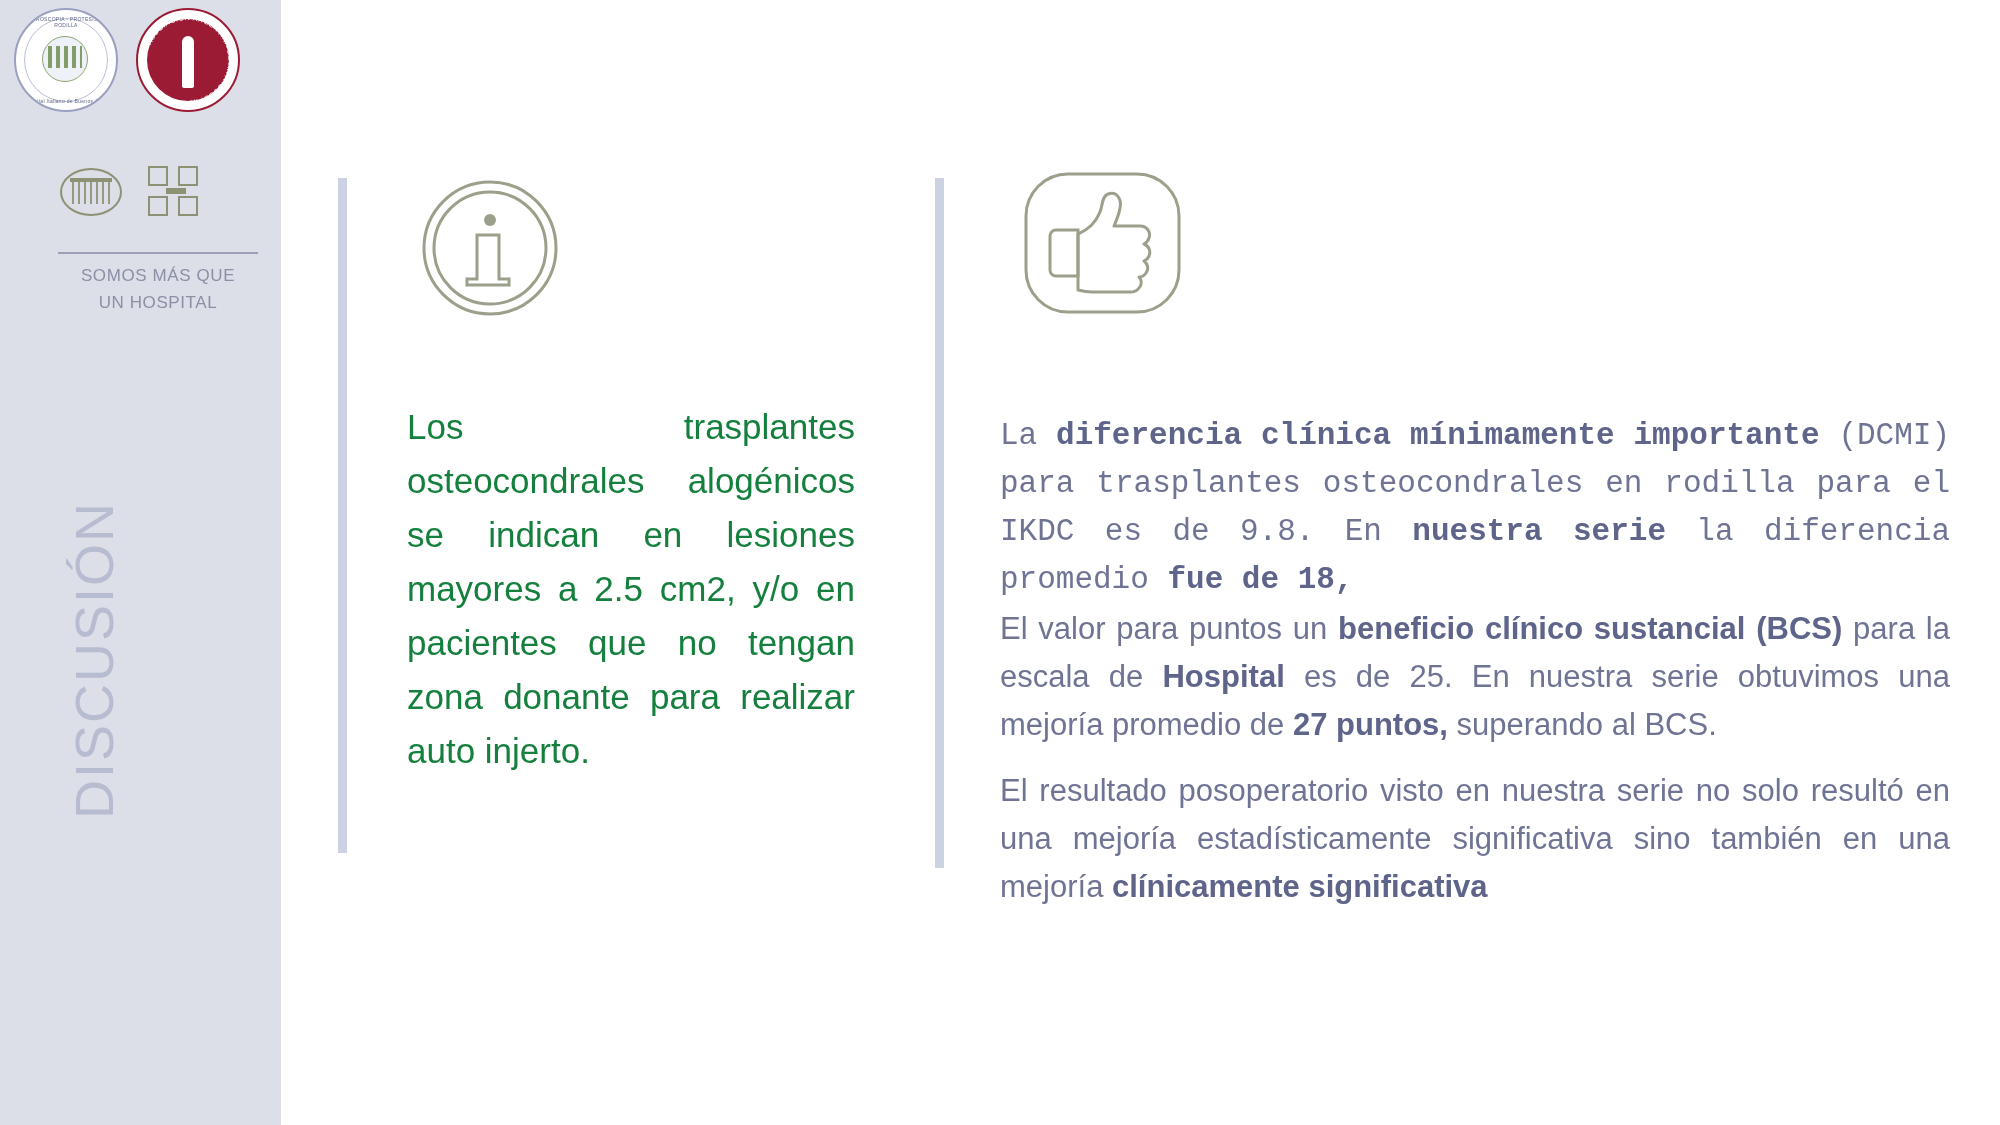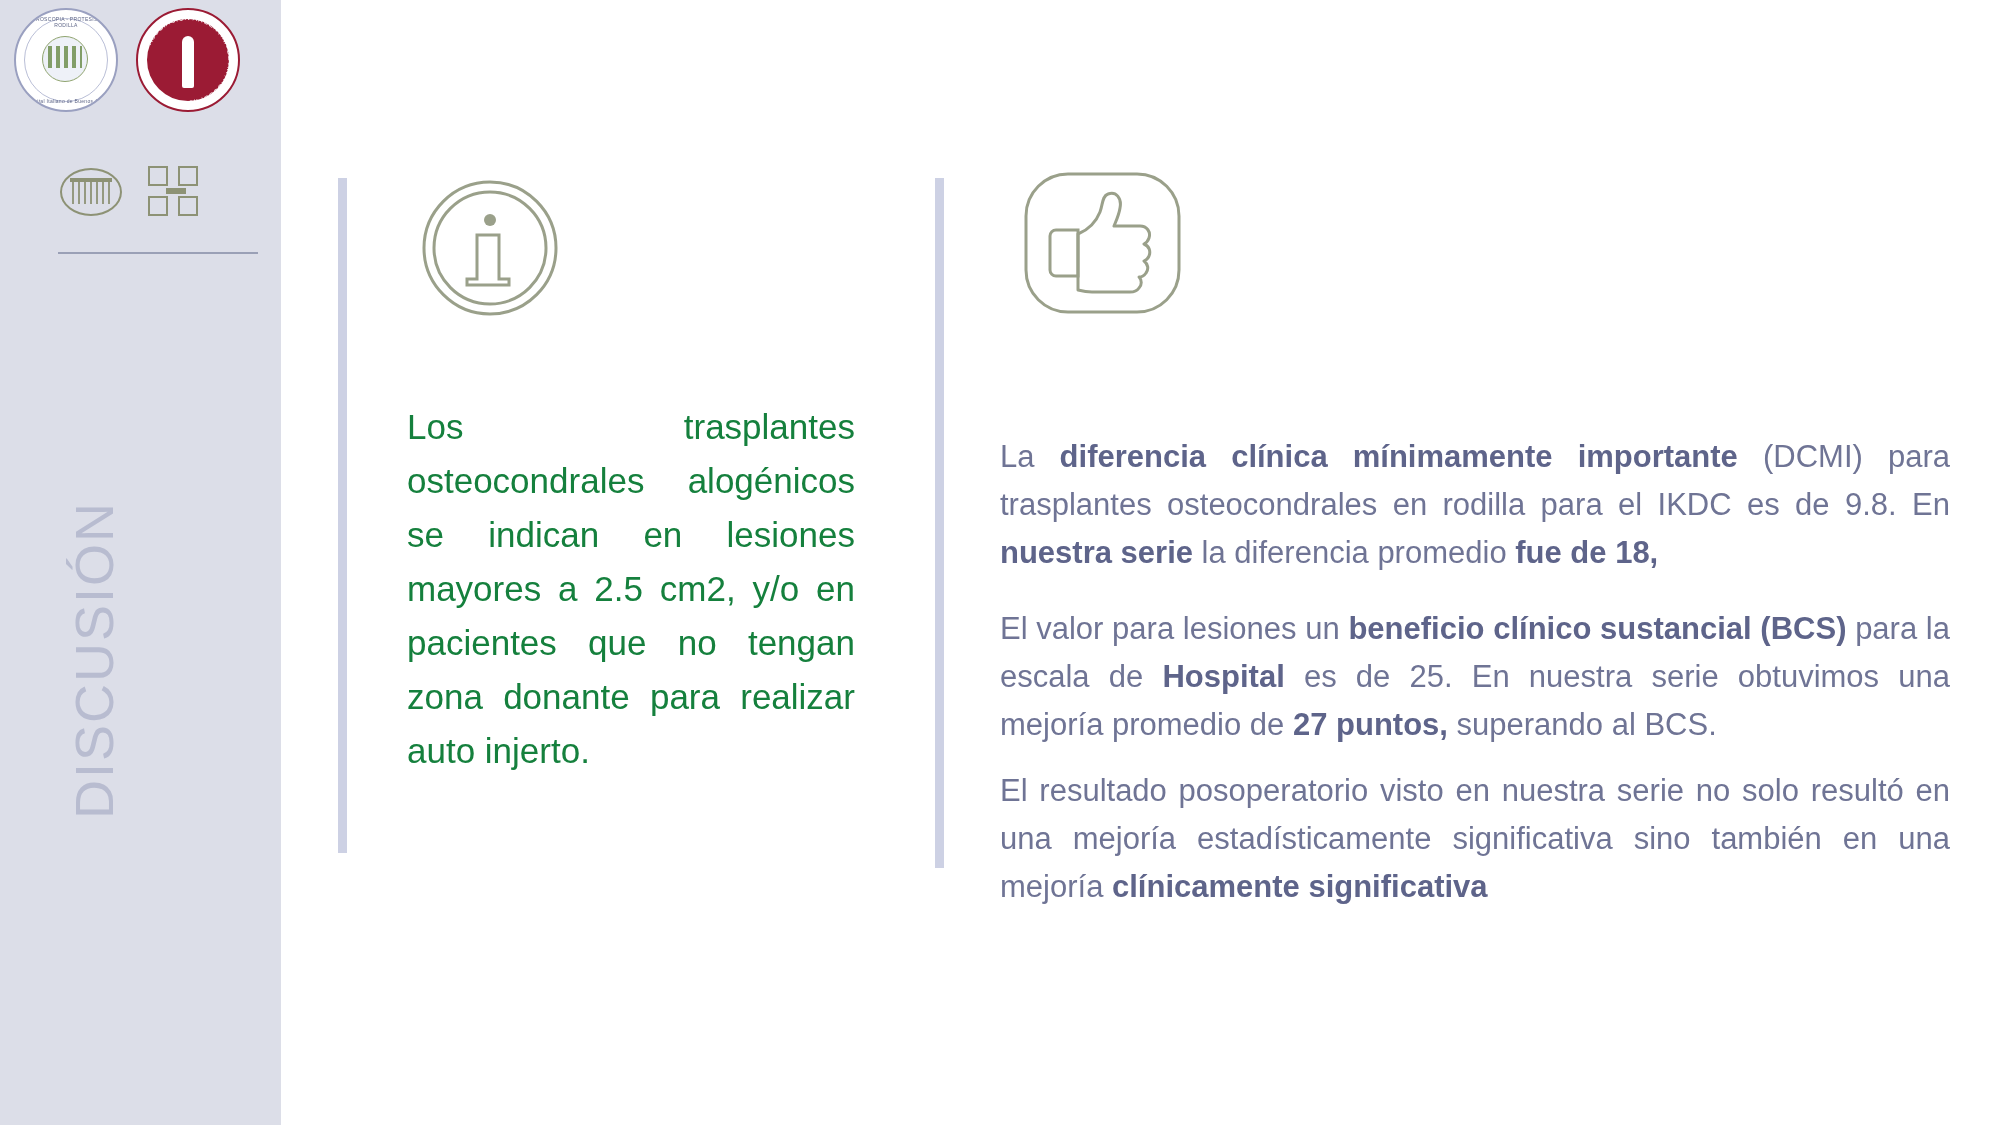--- a/index.html
+++ b/index.html
@@ -231,21 +231,21 @@
 
   .para-right {
     position: absolute;
     left: 1000px;
     width: 950px;
     font-size: 31px;
     line-height: 48px;
     color: #6f7495;
   }
   .para-right b { font-weight: bold; color: #5e648a; }
-  .p-r1 { top: 433px; text-align: justify; }
+  .p-r1 { top: 412px; text-align: justify; font-family: Liberation Mono, monospace; }
   .p-r2 { top: 605px; text-align: justify; }
   .p-r3 { top: 767px; text-align: justify; }
 
   svg { display: block; }
 </style>
 </head>
 <body>
 
 <div class="sidebar">
 
@@ -278,20 +278,24 @@
       <i></i>
         <i></i>
         <i></i>
         <i></i>
         <u></u>
     </div>
   </div>
 
   <div class="hosp-rule"></div>
 
+  <div class="hosp-tagline">
+    <div>SOMOS MÁS QUE</div>
+    <div>UN HOSPITAL</div>
+  </div>
 
   <div class="vertical-title">DISCUSIÓN</div>
 </div>
 
 <div class="vbar vbar-left"></div>
 
 <div class="icon-wrap icon-info">
   <svg width="150" height="150" viewBox="0 0 150 150">
     <circle cx="75" cy="75" r="66" fill="none" stroke="#9aa08a" stroke-width="3"></circle>
     <circle cx="75" cy="75" r="56" fill="none" stroke="#9aa08a" stroke-width="3"></circle>
@@ -306,14 +310,14 @@
 
 <div class="icon-wrap icon-thumb">
   <svg width="165" height="150" viewBox="0 0 165 150">
     <rect x="6" y="6" width="153" height="138" rx="42" ry="42" fill="none" stroke="#9aa08a" stroke-width="3"></rect>
     <path d="M36 62 h22 v46 h-22 a6 6 0 0 1 -6 -6 v-34 a6 6 0 0 1 6 -6 z" fill="none" stroke="#9aa08a" stroke-width="3"></path>
     <path d="M58 66 c10 -4 18 -12 22 -22 c3 -8 2 -16 8 -18 c8 -3 14 4 12 14 c-1 7 -4 13 -6 18 h26 c7 0 11 6 9 12 c-1 3 -3 5 -5 6 c5 2 7 7 5 12 c-1 3 -3 4 -5 5 c4 3 5 8 2 12 c-2 3 -4 4 -7 4 c3 3 3 8 0 11 c-2 3 -5 4 -9 4 h-38 c-6 0 -14 -2 -14 -2 z" fill="none" stroke="#9aa08a" stroke-width="3" stroke-linejoin="round"></path>
   </svg>
 </div>
 
 <div class="para-right p-r1"><span>La </span><b>diferencia clínica mínimamente importante</b><span> (DCMI) para trasplantes osteocondrales en rodilla para el IKDC es de 9.8. En </span><b>nuestra serie</b><span> la diferencia promedio </span><b>fue de 18,</b></div>
-<div class="para-right p-r2"><span>El valor para lesiones un </span><b>beneficio clínico sustancial (BCS)</b><span> para la escala de </span><b>Hospital</b><span> es de 25. En nuestra serie obtuvimos una mejoría promedio de </span><b>27 puntos,</b><span> superando al BCS.</span></div>
+<div class="para-right p-r2"><span>El valor para puntos un </span><b>beneficio clínico sustancial (BCS)</b><span> para la escala de </span><b>Hospital</b><span> es de 25. En nuestra serie obtuvimos una mejoría promedio de </span><b>27 puntos,</b><span> superando al BCS.</span></div>
 <div class="para-right p-r3"><span>El resultado posoperatorio visto en nuestra serie  no solo resultó en una mejoría estadísticamente significativa sino también en una mejoría </span><b>clínicamente significativa</b></div>
 
 </body></html>

